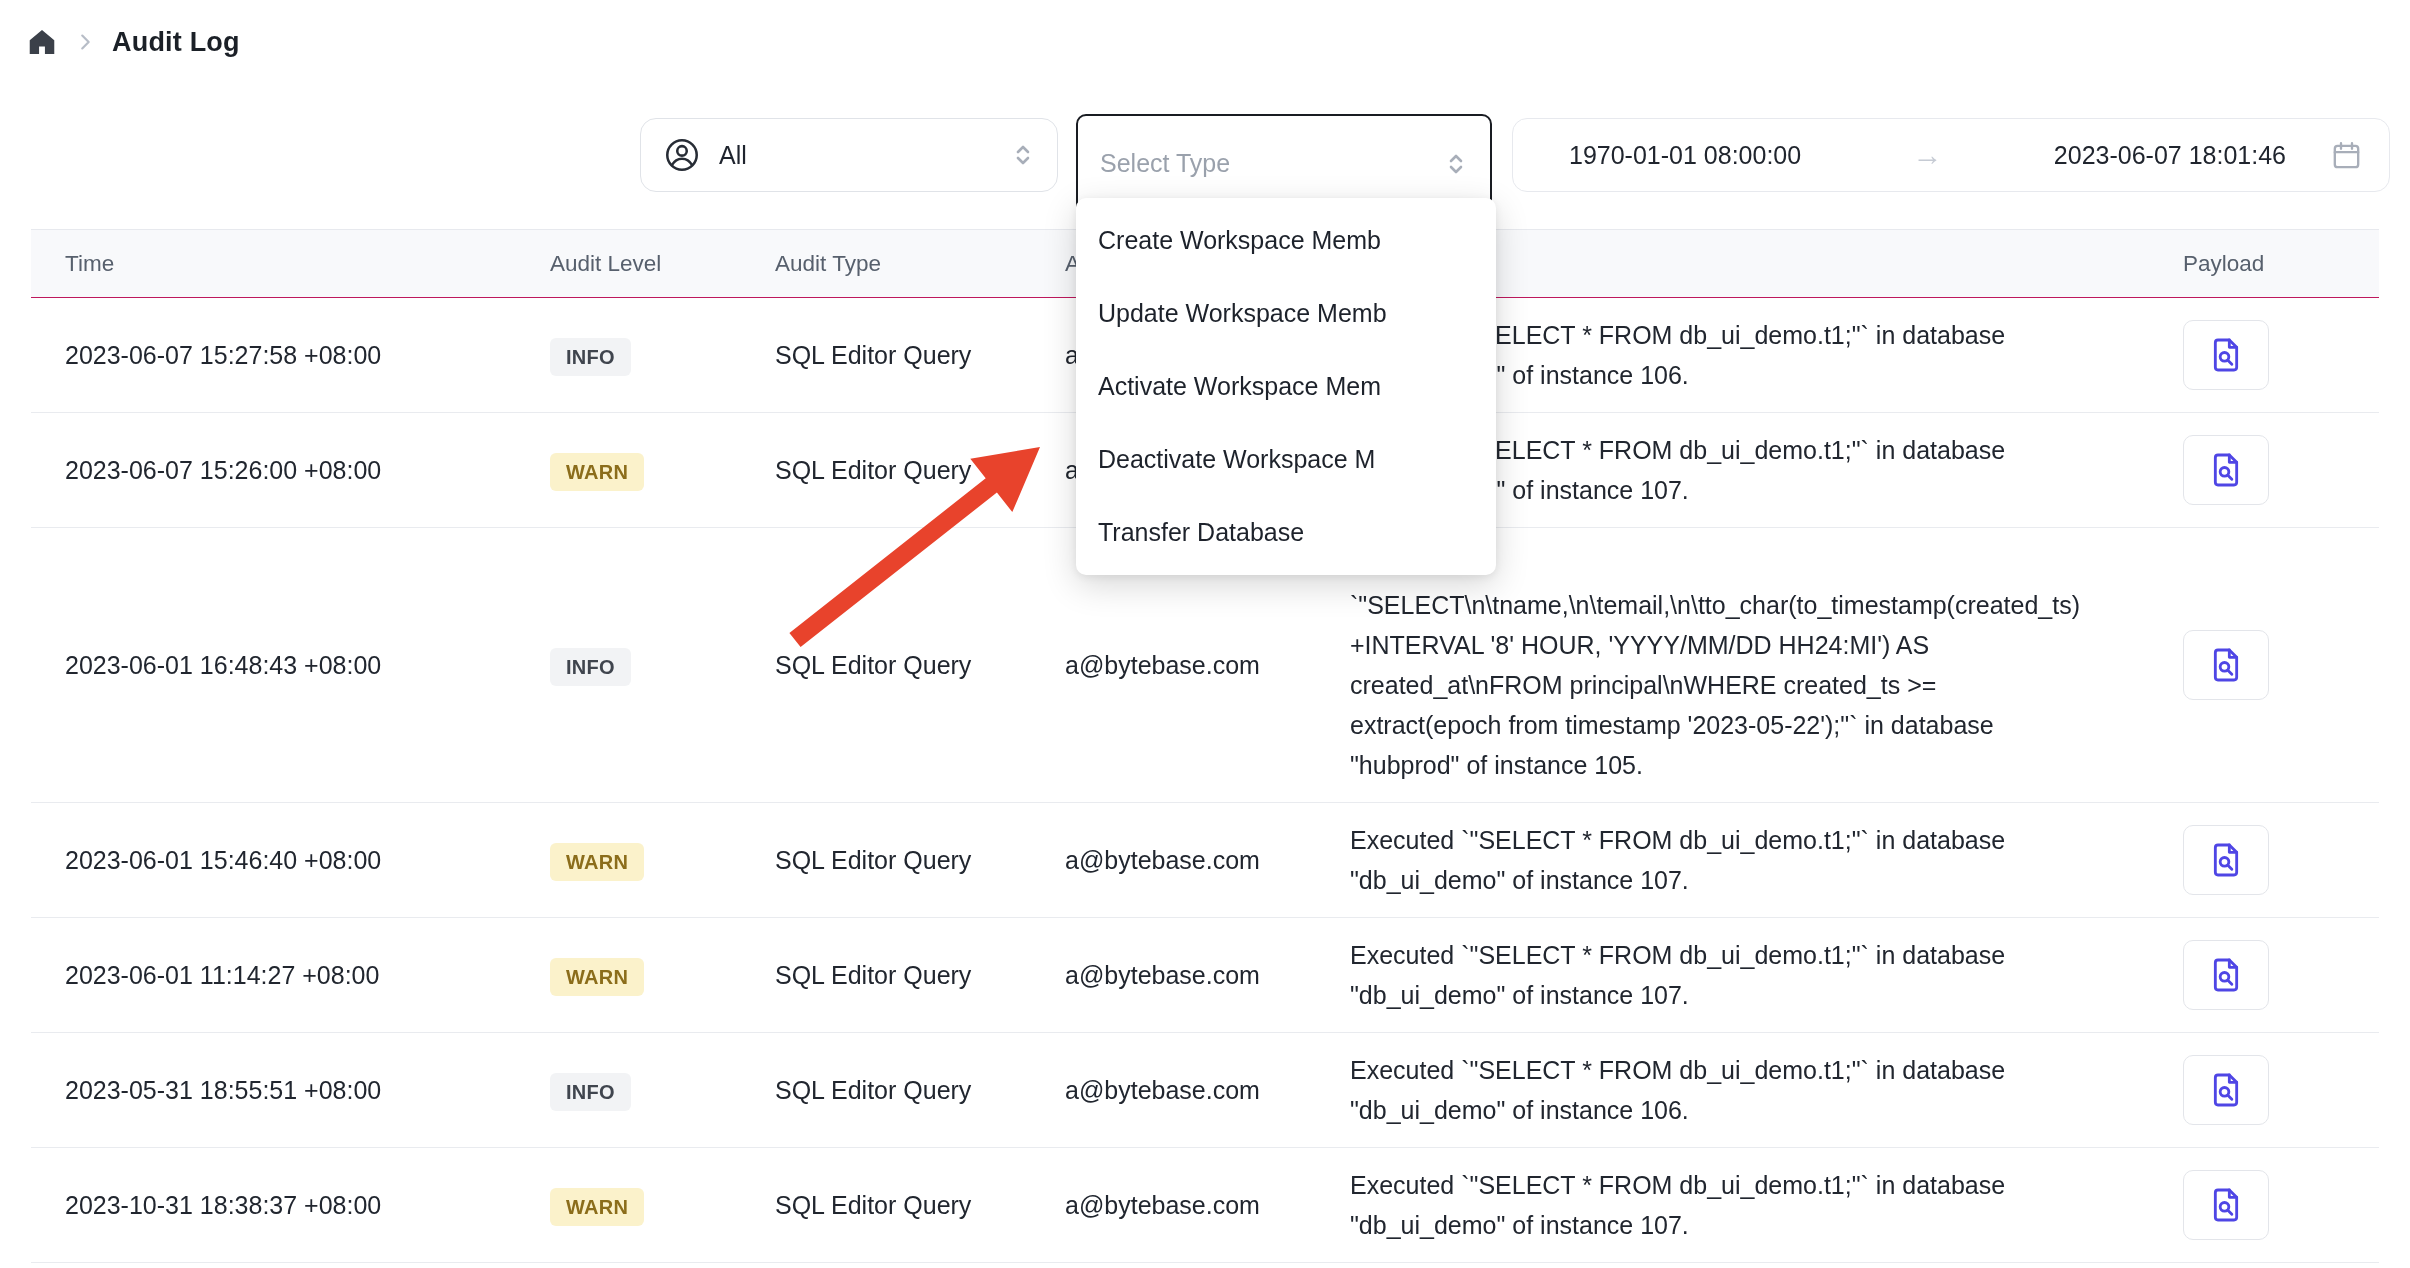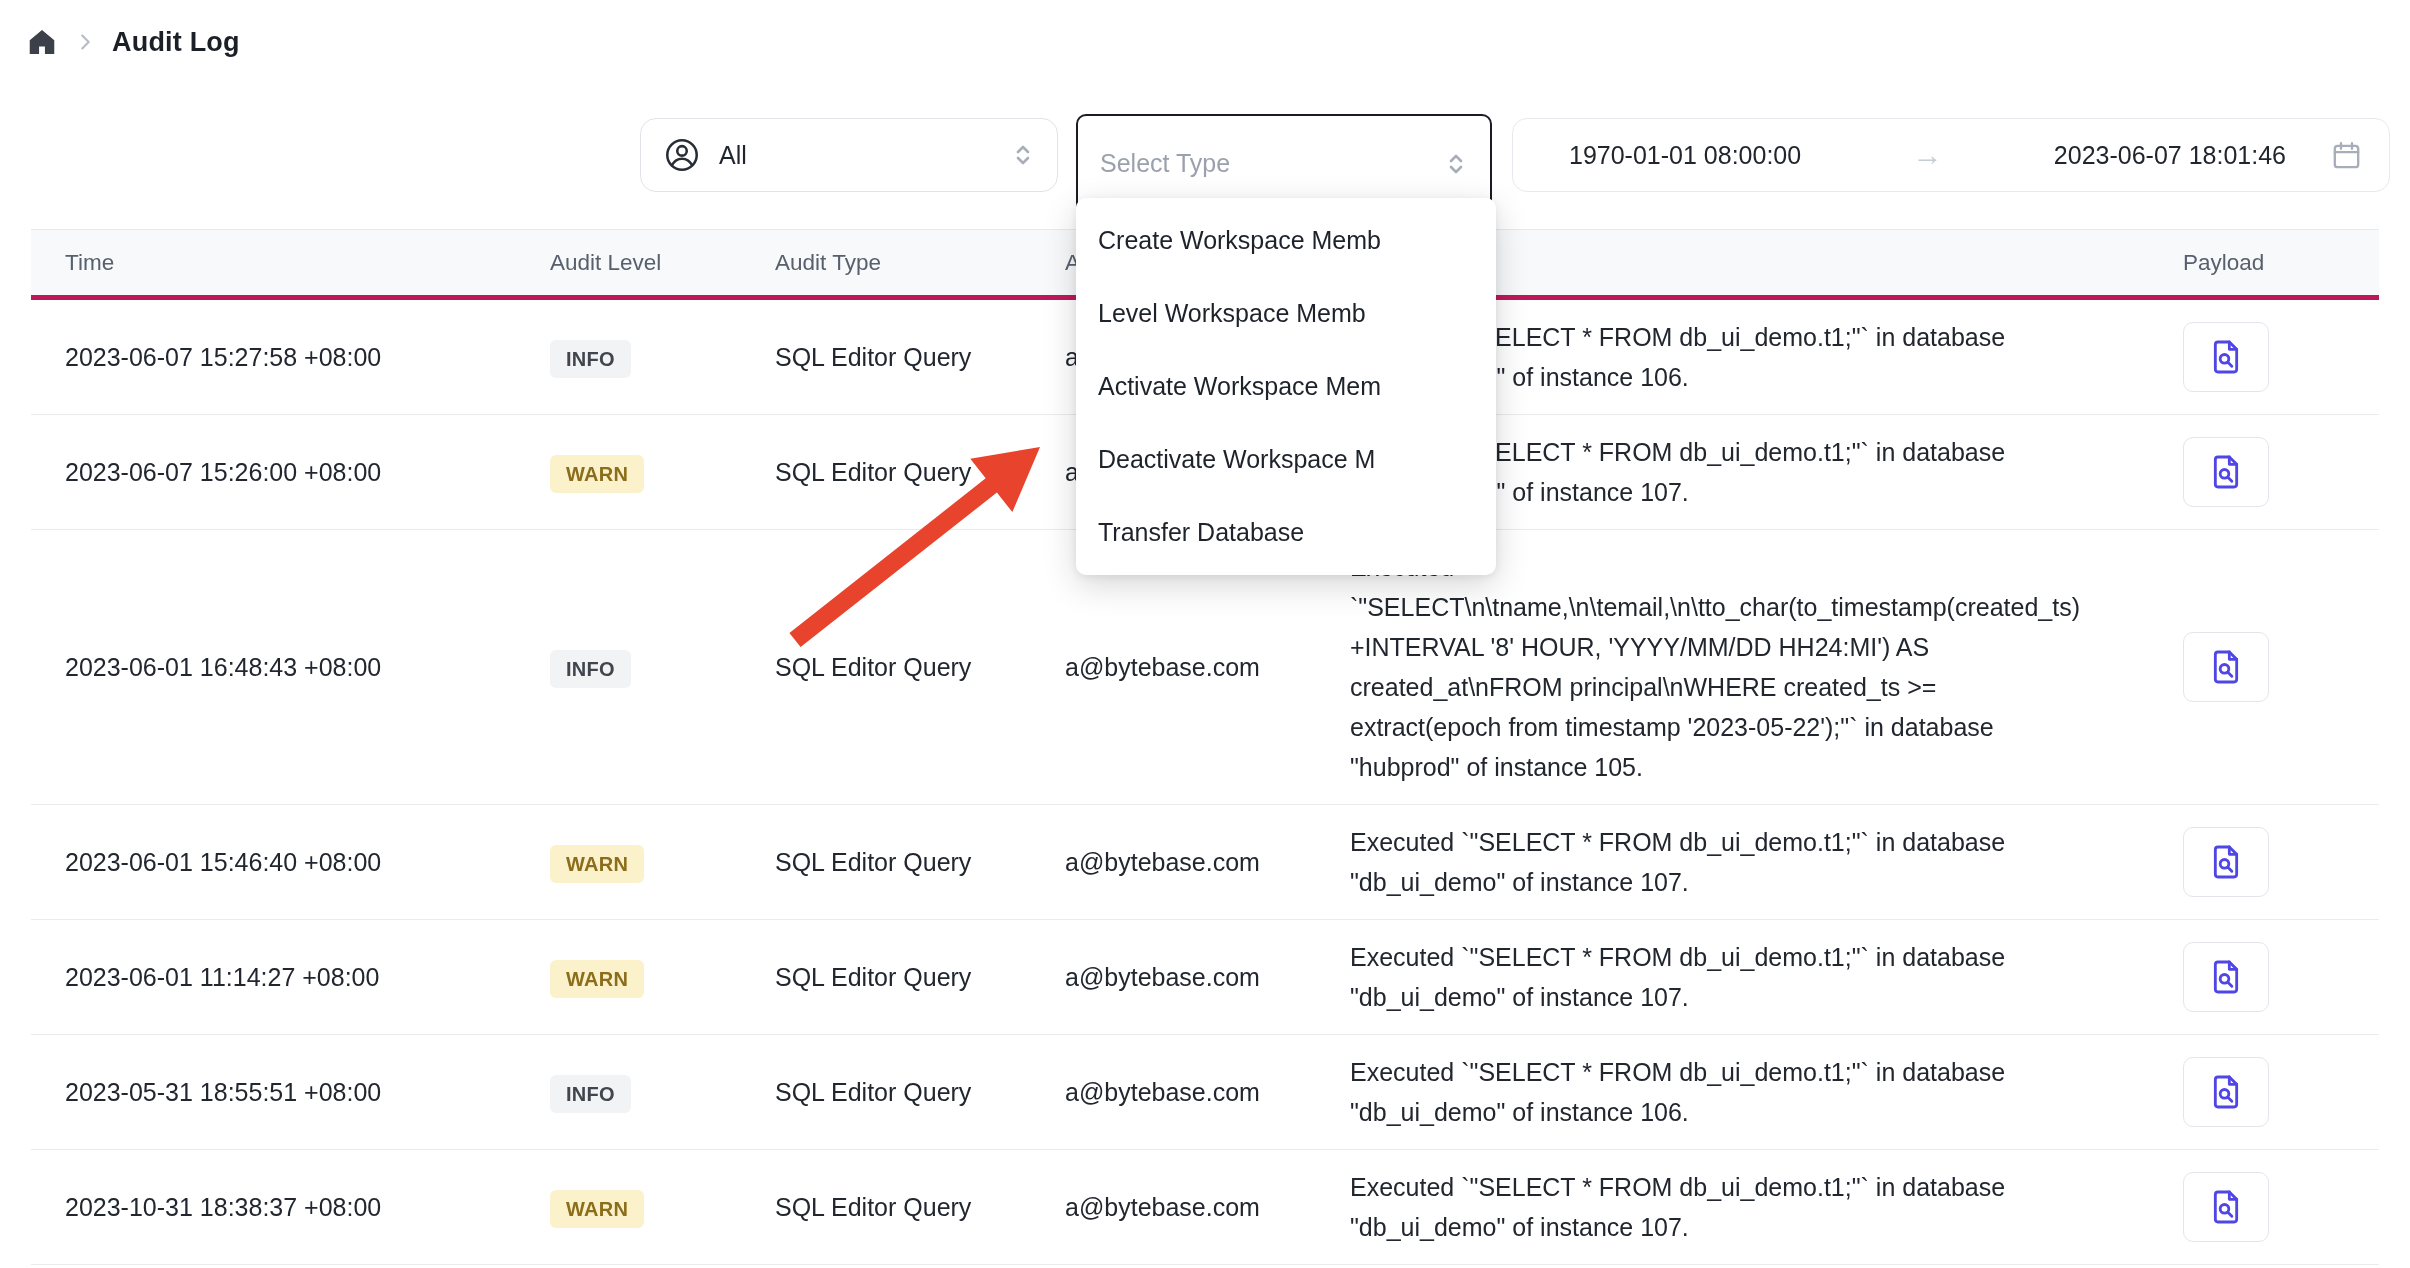--- a/index.html
+++ b/index.html
@@ -28,21 +28,21 @@
   
   .type-menu { position: absolute; left: 1076px; top: 198px; width: 420px; z-index: 40;
     background: #fff; border-radius: 10px; padding: 6px 0;
     box-shadow: 0 10px 34px rgba(0,0,0,.16), 0 2px 8px rgba(0,0,0,.07); }
   .menu-item { height: 73px; line-height: 73px; padding: 0 10px 0 22px; font-size: 25px;
     color: #1d222b; white-space: nowrap; overflow: hidden; cursor: pointer; }
 
   
   .table-wrap { position: absolute; left: 31px; top: 229px; width: 2348px; }
   table { width: 100%; border-collapse: collapse; table-layout: fixed; }
-  thead th { height: 68px; background: #f8f9fb; border-top: 1px solid #e7e9ee; border-bottom: 5px solid #be185d;
+  thead th { height: 68px; background: #f8f9fb; border-top: 1px solid #e7e9ee; border-bottom: 1px solid #be185d;
     font-size: 22.5px; font-weight: 500; color: #57606d; text-align: left; padding: 0 0 0 14px; }
   thead th:first-child { padding-left: 34px; }
   tbody td { border-bottom: 1px solid #e9ebef; vertical-align: middle;
     padding: 17px 0 17px 14px; font-size: 25px; line-height: 40px; color: #21262f; }
   tbody td:first-child { padding-left: 34px; white-space: nowrap; }
   td.cell-comment { padding-right: 78px; overflow-wrap: break-word; word-wrap: break-word; }
   .badge { display: inline-block; padding: 5px 16px; border-radius: 6px;
     font-size: 20px; font-weight: 700; line-height: 28px; letter-spacing: .3px; }
   .badge-INFO { background: #f2f3f5; color: #40454e; }
   .badge-WARN { background: #fbf2cb; color: #8b6d1b; }
@@ -262,21 +262,21 @@
               </span>
             </button>
           </td>
         </tr>
       </tbody>
   </table>
 </div>
 
 <div class="type-menu">
     <div class="menu-item">Create Workspace Memb</div>
-    <div class="menu-item">Level Workspace Memb</div>
+    <div class="menu-item">Update Workspace Memb</div>
     <div class="menu-item">Activate Workspace Mem</div>
     <div class="menu-item">Deactivate Workspace M</div>
     <div class="menu-item">Transfer Database</div>
   </div>
 
 <svg class="annotation-layer" viewBox="0 0 2410 1268">
   <polygon points="800.6,647.1 996.9,492.5 1012.3,512.1 1040,447 970.3,458.7 985.7,478.3 789.4,632.9" fill="#e8432c"></polygon>
 </svg>
 
 </body></html>

